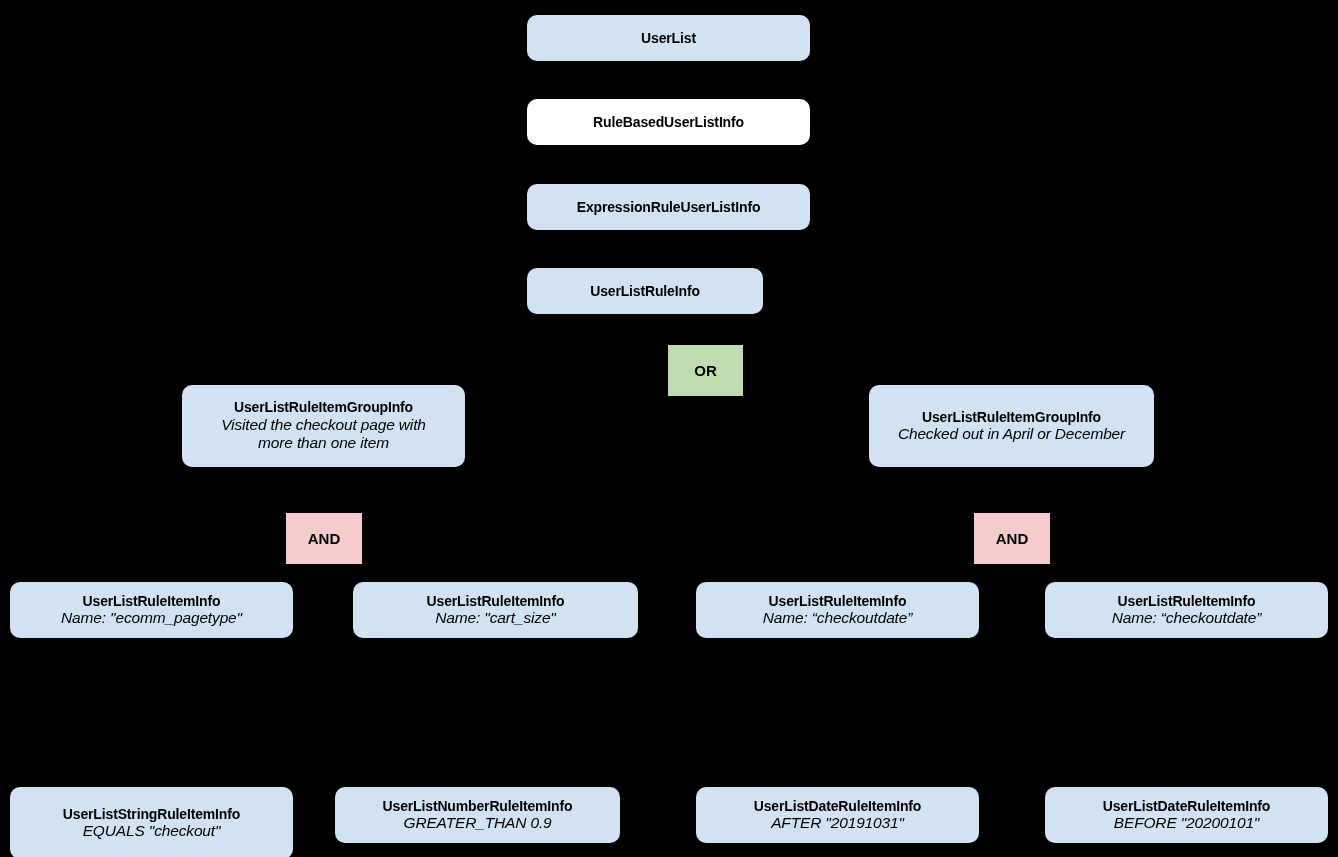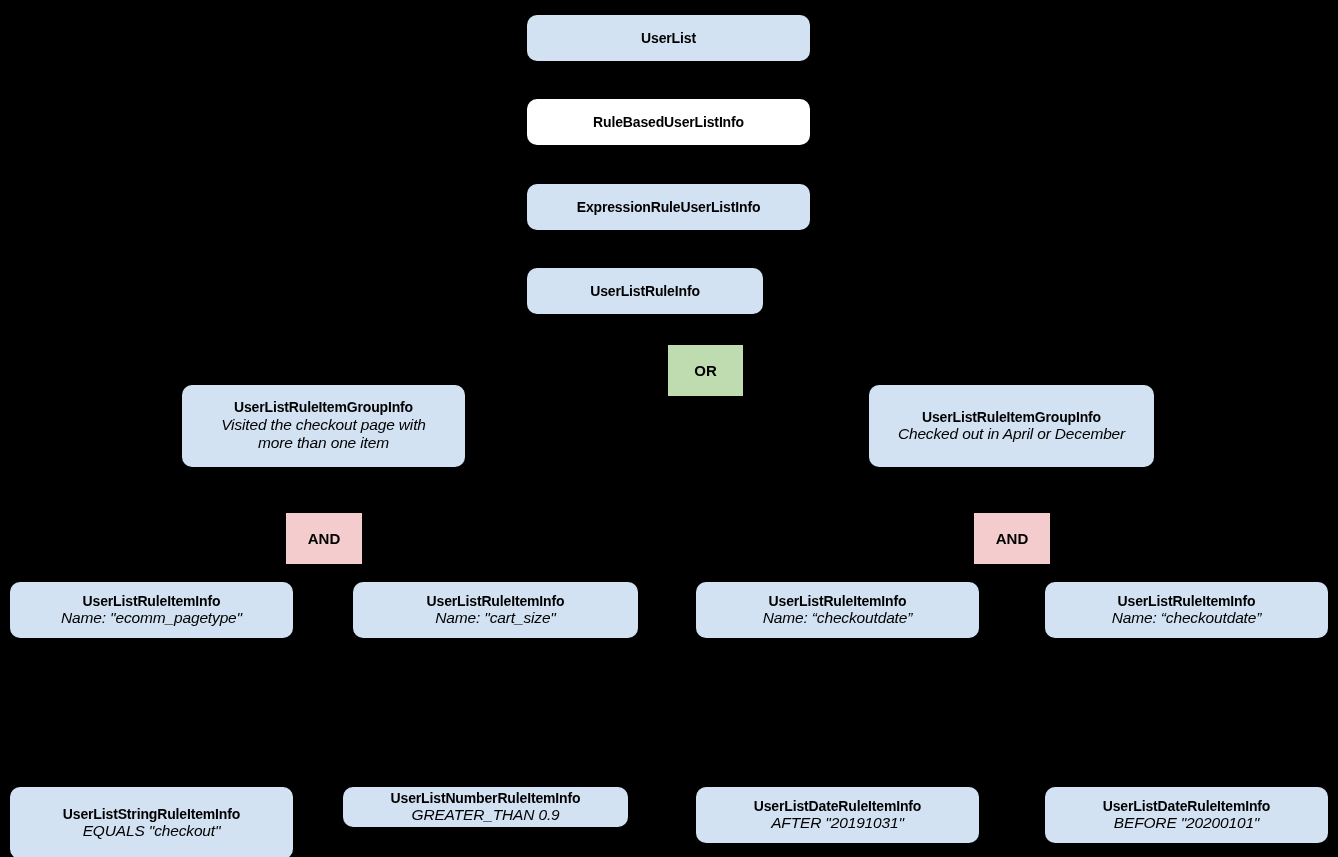--- a/index.html
+++ b/index.html
@@ -138,21 +138,21 @@
       <div class="subtitle">Name: “checkoutdate”</div>
     </div>
     <div class="node rounded wrap" style="left: 1045px; top: 582px; width: 283px; height: 56px; background: rgb(210, 226, 242);">
       <div class="title">UserListRuleItemInfo</div>
       <div class="subtitle">Name: “checkoutdate”</div>
     </div>
     <div class="node rounded wrap" style="left: 10px; top: 787px; width: 283px; height: 72px; background: rgb(210, 226, 242);">
       <div class="title">UserListStringRuleItemInfo</div>
       <div class="subtitle">EQUALS "checkout"</div>
     </div>
-    <div class="node rounded wrap" style="left: 343px; top: 787px; width: 285px; height: 40px; background: rgb(210, 226, 242);">
+    <div class="node rounded wrap" style="left: 335px; top: 787px; width: 285px; height: 56px; background: rgb(210, 226, 242);">
       <div class="title">UserListNumberRuleItemInfo</div>
       <div class="subtitle">GREATER_THAN 0.9</div>
     </div>
     <div class="node rounded wrap" style="left: 696px; top: 787px; width: 283px; height: 56px; background: rgb(210, 226, 242);">
       <div class="title">UserListDateRuleItemInfo</div>
       <div class="subtitle">AFTER "20191031"</div>
     </div>
     <div class="node rounded wrap" style="left: 1045px; top: 787px; width: 283px; height: 56px; background: rgb(210, 226, 242);">
       <div class="title">UserListDateRuleItemInfo</div>
       <div class="subtitle">BEFORE "20200101"</div>

